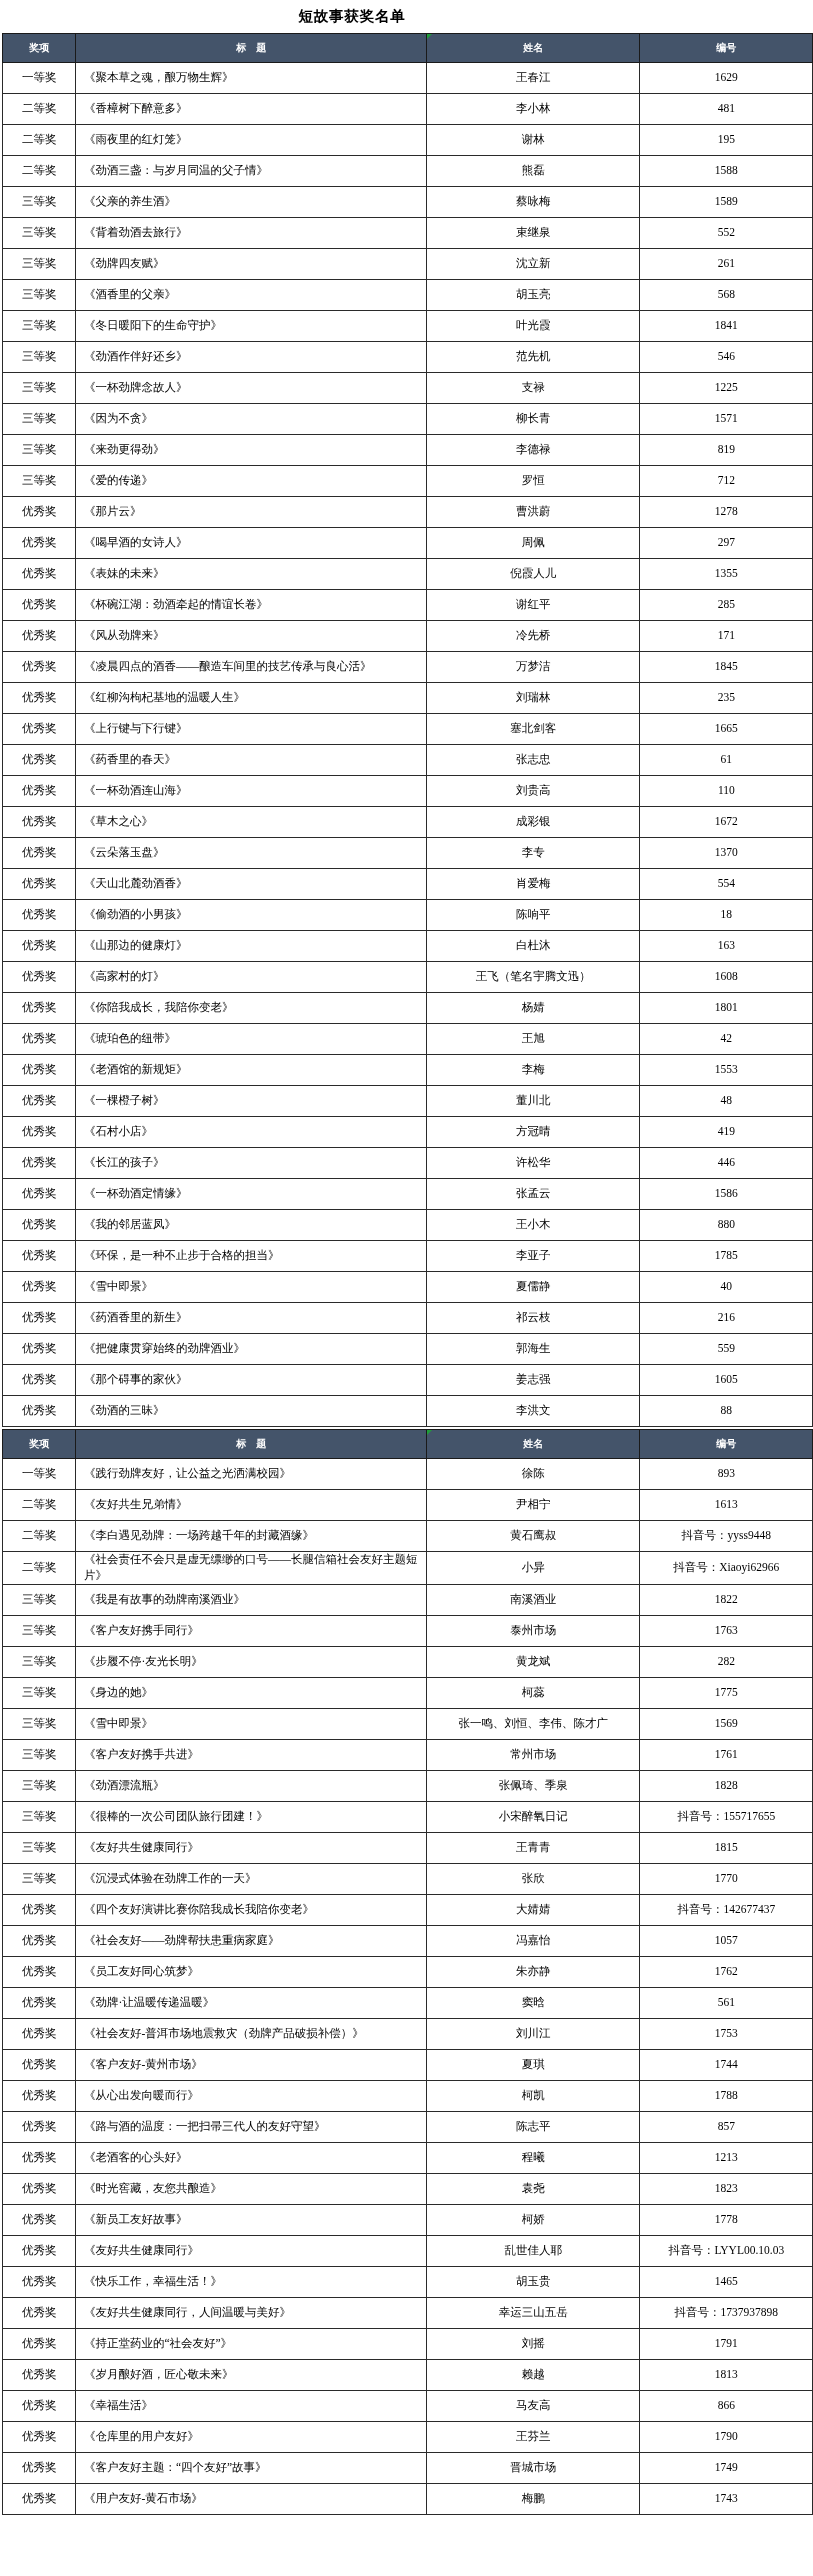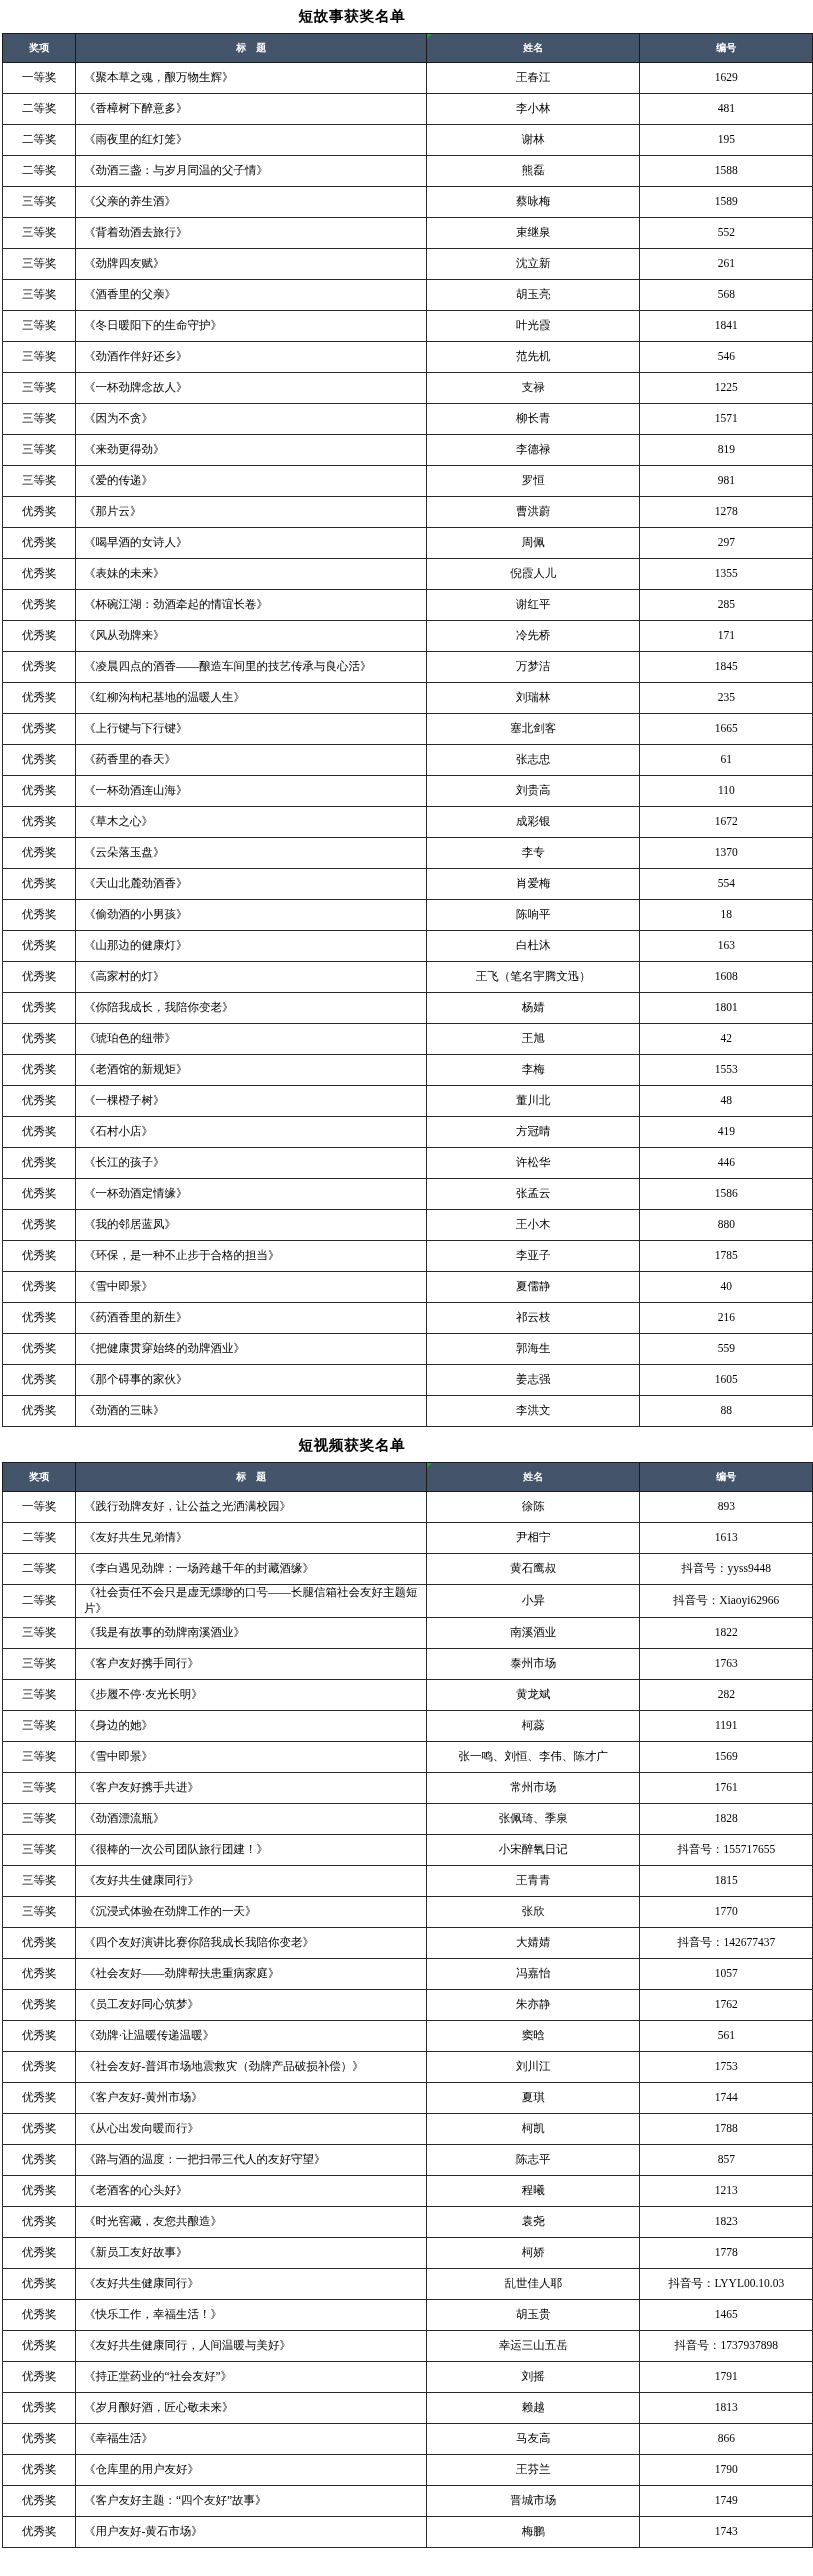--- a/index.html
+++ b/index.html
@@ -161,21 +161,21 @@
         <tr>
           <td class="award-cell">三等奖</td>
           <td class="title-cell">《来劲更得劲》</td>
           <td class="name-cell">李德禄</td>
           <td class="number-cell">819</td>
         </tr>
         <tr>
           <td class="award-cell">三等奖</td>
           <td class="title-cell">《爱的传递》</td>
           <td class="name-cell">罗恒</td>
-          <td class="number-cell">981</td>
+          <td class="number-cell">712</td>
         </tr>
         <tr>
           <td class="award-cell">优秀奖</td>
           <td class="title-cell">《那片云》</td>
           <td class="name-cell">曹洪蔚</td>
           <td class="number-cell">1278</td>
         </tr>
         <tr>
           <td class="award-cell">优秀奖</td>
           <td class="title-cell">《喝早酒的女诗人》</td>
@@ -348,21 +348,20 @@
           <td class="award-cell">优秀奖</td>
           <td class="title-cell">《劲酒的三昧》</td>
           <td class="name-cell">李洪文</td>
           <td class="number-cell">88</td>
         </tr>
       </tbody>
   </table>
 
   <div class="spacer"></div>
 
-  <div class="section-title">短视频获奖名单</div>
 
   <table>
     <colgroup>
       <col class="c-award">
         <col class="c-title">
         <col class="c-name">
         <col class="c-number">
     </colgroup>
     <thead>
       <tr>
@@ -412,21 +411,21 @@
         <tr>
           <td class="award-cell">三等奖</td>
           <td class="title-cell">《步履不停·友光长明》</td>
           <td class="name-cell">黄龙斌</td>
           <td class="number-cell">282</td>
         </tr>
         <tr>
           <td class="award-cell">三等奖</td>
           <td class="title-cell">《身边的她》</td>
           <td class="name-cell">柯蕊</td>
-          <td class="number-cell">1191</td>
+          <td class="number-cell">1775</td>
         </tr>
         <tr>
           <td class="award-cell">三等奖</td>
           <td class="title-cell">《雪中即景》</td>
           <td class="name-cell">张一鸣、刘恒、李伟、陈才广</td>
           <td class="number-cell">1569</td>
         </tr>
         <tr>
           <td class="award-cell">三等奖</td>
           <td class="title-cell">《客户友好携手共进》</td>

